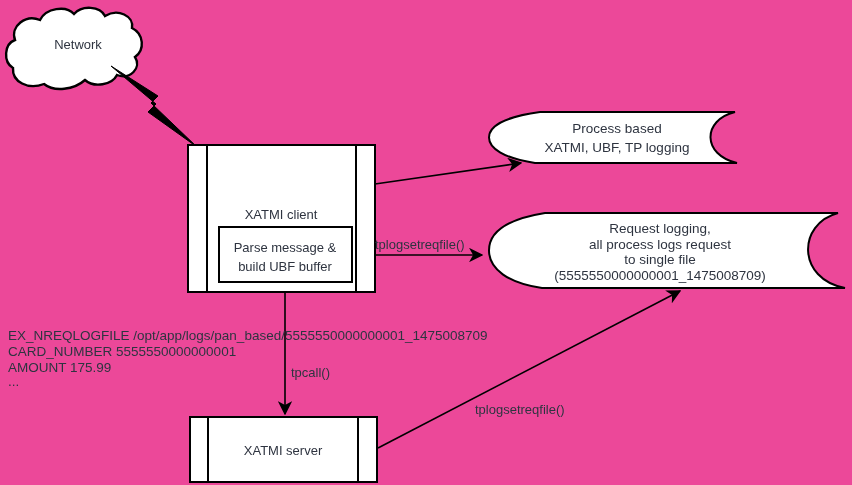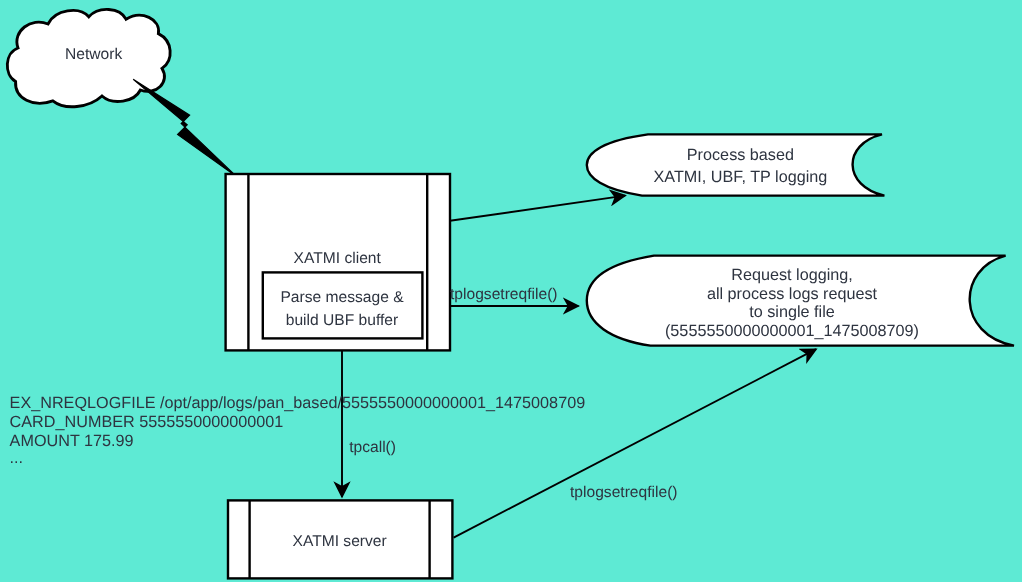--- a/index.html
+++ b/index.html
@@ -1,17 +1,17 @@
 <!DOCTYPE html>
 <html><head>
 <meta charset="utf-8">
 <style>
   html,body { margin:0; padding:0; background:#ffffff; }
   .canvas {
-    position:relative; width:852px; height:485px; background:#5eead4;
+    position:relative; width:852px; height:485px; background:#ec4899;
     font-family:"Liberation Sans", sans-serif; overflow:hidden;
   }
   svg { display:block; }
   svg text {
     fill:#2e3440; font-size:13px;
     font-family:"Liberation Sans", sans-serif;
   }
   svg text.logline { font-size:13.5px; }
   svg text.bannertext { font-size:13.5px; }
   .shape { fill:#ffffff; stroke:#000000; stroke-width:2; }

